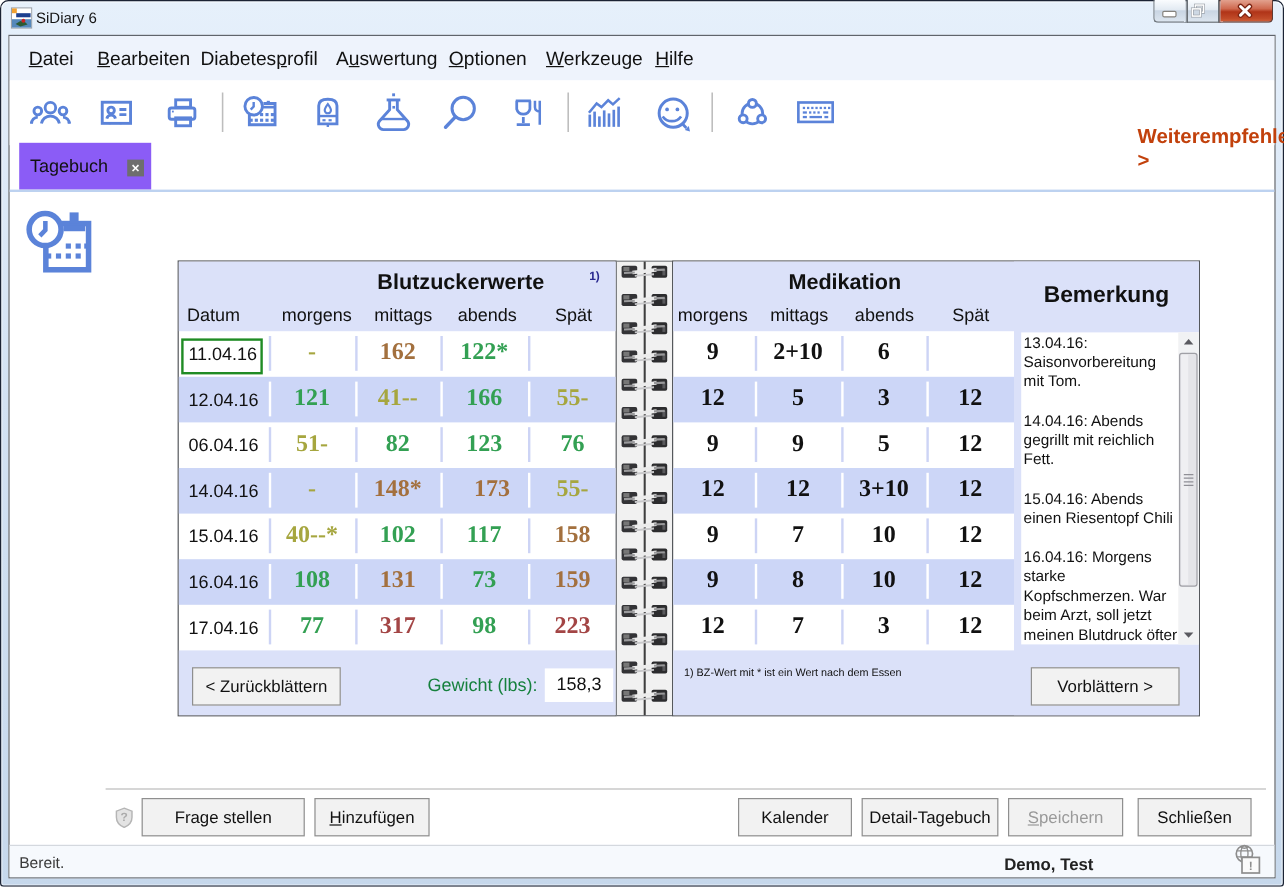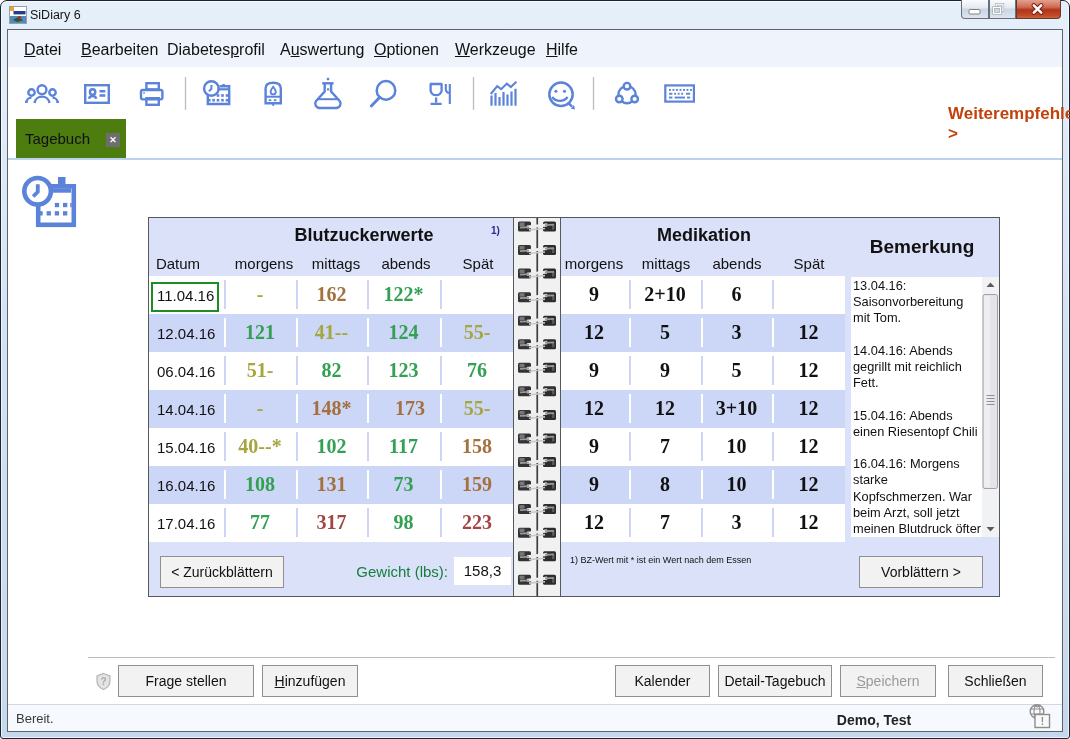--- a/index.html
+++ b/index.html
@@ -15,21 +15,21 @@
 #title{left:30px;top:8px;font-size:12.5px;color:#151515;}
 .capbtn{top:0;height:19px;box-sizing:border-box;border:1px solid #6a7076;border-top:none;
   background:linear-gradient(#fafcfe 0%,#e2eaf2 45%,#c9d5e3 50%,#dce5ef 100%);}
 #btnmin{left:961px;width:28px;border-radius:0 0 0 4px;}
 #btnmax{left:989px;width:27px;}
 #btnclose{left:1016px;width:45px;border-radius:0 0 4px 0;border-color:#5e3a33;
   background:linear-gradient(#e2a18e 0%,#cf6a50 40%,#b03418 55%,#c04a28 85%,#d0603a 100%);}
 #menubar{left:8px;top:30px;width:1054px;height:37px;background:#eef3fc;}
 .mi{position:absolute;top:11px;font-size:16px;color:#111;}
 #weiter{left:948px;top:104px;font-size:17px;font-weight:bold;color:#c2410c;}
-#tab{left:16px;top:119px;width:110px;height:39px;background:#4d7c0f;}
+#tab{left:16px;top:119px;width:110px;height:39px;background:#8b5cf6;}
 #tabline{left:8px;top:158px;width:1054px;height:2px;background:#bdd2f0;}
 
 .page{box-sizing:border-box;border:1px solid #55585c;background:#fff;}
 .lav{background:#dbe1f9;}
 .hdr{position:absolute;font-size:15px;color:#111;transform:translate(-50%,-50%);white-space:nowrap;}
 .hdrb{position:absolute;font-size:18px;font-weight:bold;color:#111;transform:translate(-50%,-50%);white-space:nowrap;}
 .val{position:absolute;font-family:"Liberation Serif",serif;font-size:20px;font-weight:bold;
   transform:translate(-50%,-54%);white-space:nowrap;}
 .dt{position:absolute;font-size:15px;color:#111;}
 .g{color:#33a053}.o{color:#a6a63f}.br{color:#a3703e}.rd{color:#a34545}.bk{color:#111}
@@ -228,21 +228,21 @@
 <div id="tab" class="abs">
   <span style="position:absolute;left:9px;top:11px;font-size:15px;color:#111;">Tagebuch</span>
   <span style="position:absolute;left:90px;top:14px;width:14px;height:14px;background:#6e6e6e;color:#fff;font-size:9px;line-height:14px;text-align:center;font-weight:bold;">✕</span>
 </div>
 <div id="tabline" class="abs"></div>
 <div id="bigicon" class="abs" style="left:20px;top:172px;width:56px;height:56px;"></div>
 
 <div class="abs page" style="left:148px;top:217px;width:366px;height:380px;"></div>
 <div class="abs lav" style="left:149px;top:218px;width:364px;height:58px;"></div>
 <div class="abs lav" style="left:149px;top:542px;width:364px;height:54px;"></div>
-<div class="abs hdrb" style="left:364px;top:235px;">Blutzuckerwerte</div>
+<div class="abs hdrb" style="left:384px;top:235px;">Blutzuckerwerte</div>
 <div class="abs" style="left:491px;top:225px;font-size:10px;font-weight:bold;color:#2a2a90;">1)</div>
 <div class="abs hdr" style="left:178px;top:263px;text-align:center;">Datum</div>
 <div class="abs hdr" style="left:264px;top:263px;">morgens</div>
 <div class="abs hdr" style="left:336px;top:263px;">mittags</div>
 <div class="abs hdr" style="left:406px;top:263px;">abends</div>
 <div class="abs hdr" style="left:478px;top:263px;">Spät</div>
 <div id="lrows" class="abs" style="left:149px;top:276px;width:364px;height:266px;">
     <div style="position:absolute;left:0;top:0px;width:364px;height:38px;">
       <div style="position:absolute;left:75px;top:4px;width:2px;height:29px;background:#cdd4f5;"></div>
       <div style="position:absolute;left:146.5px;top:4px;width:2px;height:29px;background:#cdd4f5;"></div>
@@ -538,21 +538,21 @@
     <div class="abs val bk" style="left:594px;top:295px;">9</div>
     <div class="abs val br" style="left:331.5px;top:295px;">162</div>
     <div class="abs val bk" style="left:665px;top:295px;">2+10</div>
     <div class="abs val g" style="left:403.5px;top:295px;">122*</div>
     <div class="abs val bk" style="left:736.5px;top:295px;">6</div>
     <div class="abs dt" style="left:157px;top:325px;">12.04.16</div>
     <div class="abs val g" style="left:260px;top:333px;">121</div>
     <div class="abs val bk" style="left:594px;top:333px;">12</div>
     <div class="abs val o" style="left:331.5px;top:333px;">41--</div>
     <div class="abs val bk" style="left:665px;top:333px;">5</div>
-    <div class="abs val g" style="left:403.5px;top:333px;">124</div>
+    <div class="abs val g" style="left:403.5px;top:333px;">166</div>
     <div class="abs val bk" style="left:736.5px;top:333px;">3</div>
     <div class="abs val o" style="left:477px;top:333px;">55-</div>
     <div class="abs val bk" style="left:808.5px;top:333px;">12</div>
     <div class="abs dt" style="left:157px;top:363px;">06.04.16</div>
     <div class="abs val o" style="left:260px;top:371px;">51-</div>
     <div class="abs val bk" style="left:594px;top:371px;">9</div>
     <div class="abs val g" style="left:331.5px;top:371px;">82</div>
     <div class="abs val bk" style="left:665px;top:371px;">9</div>
     <div class="abs val g" style="left:403.5px;top:371px;">123</div>
     <div class="abs val bk" style="left:736.5px;top:371px;">5</div>

